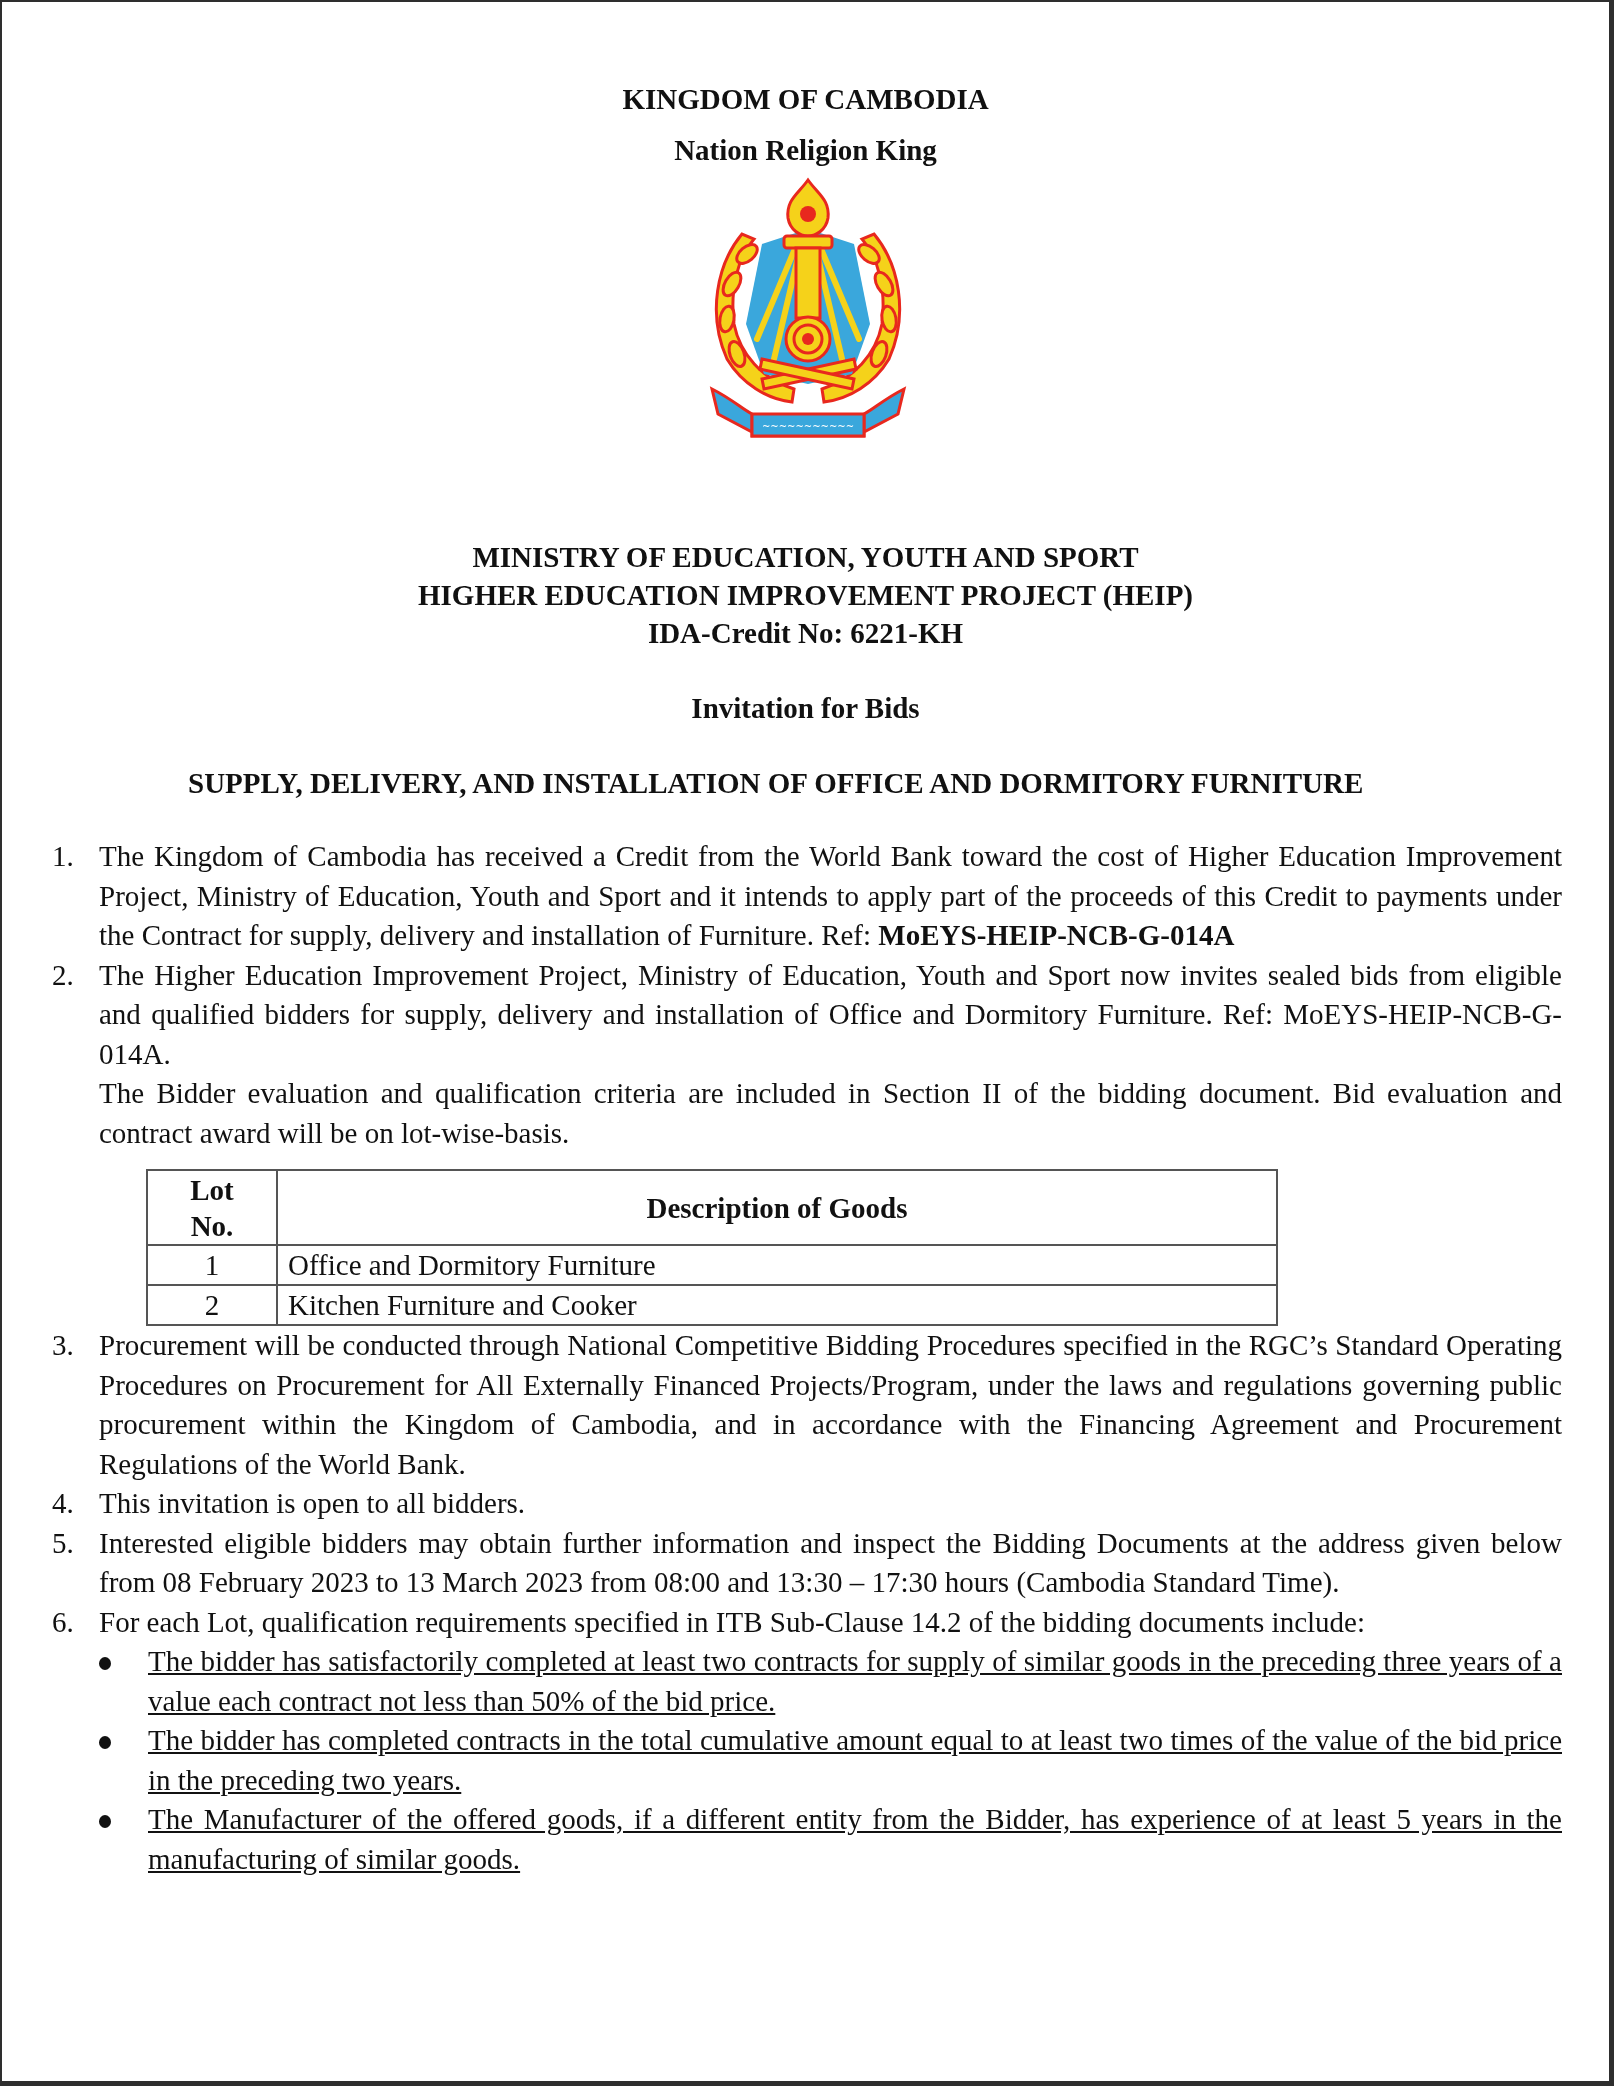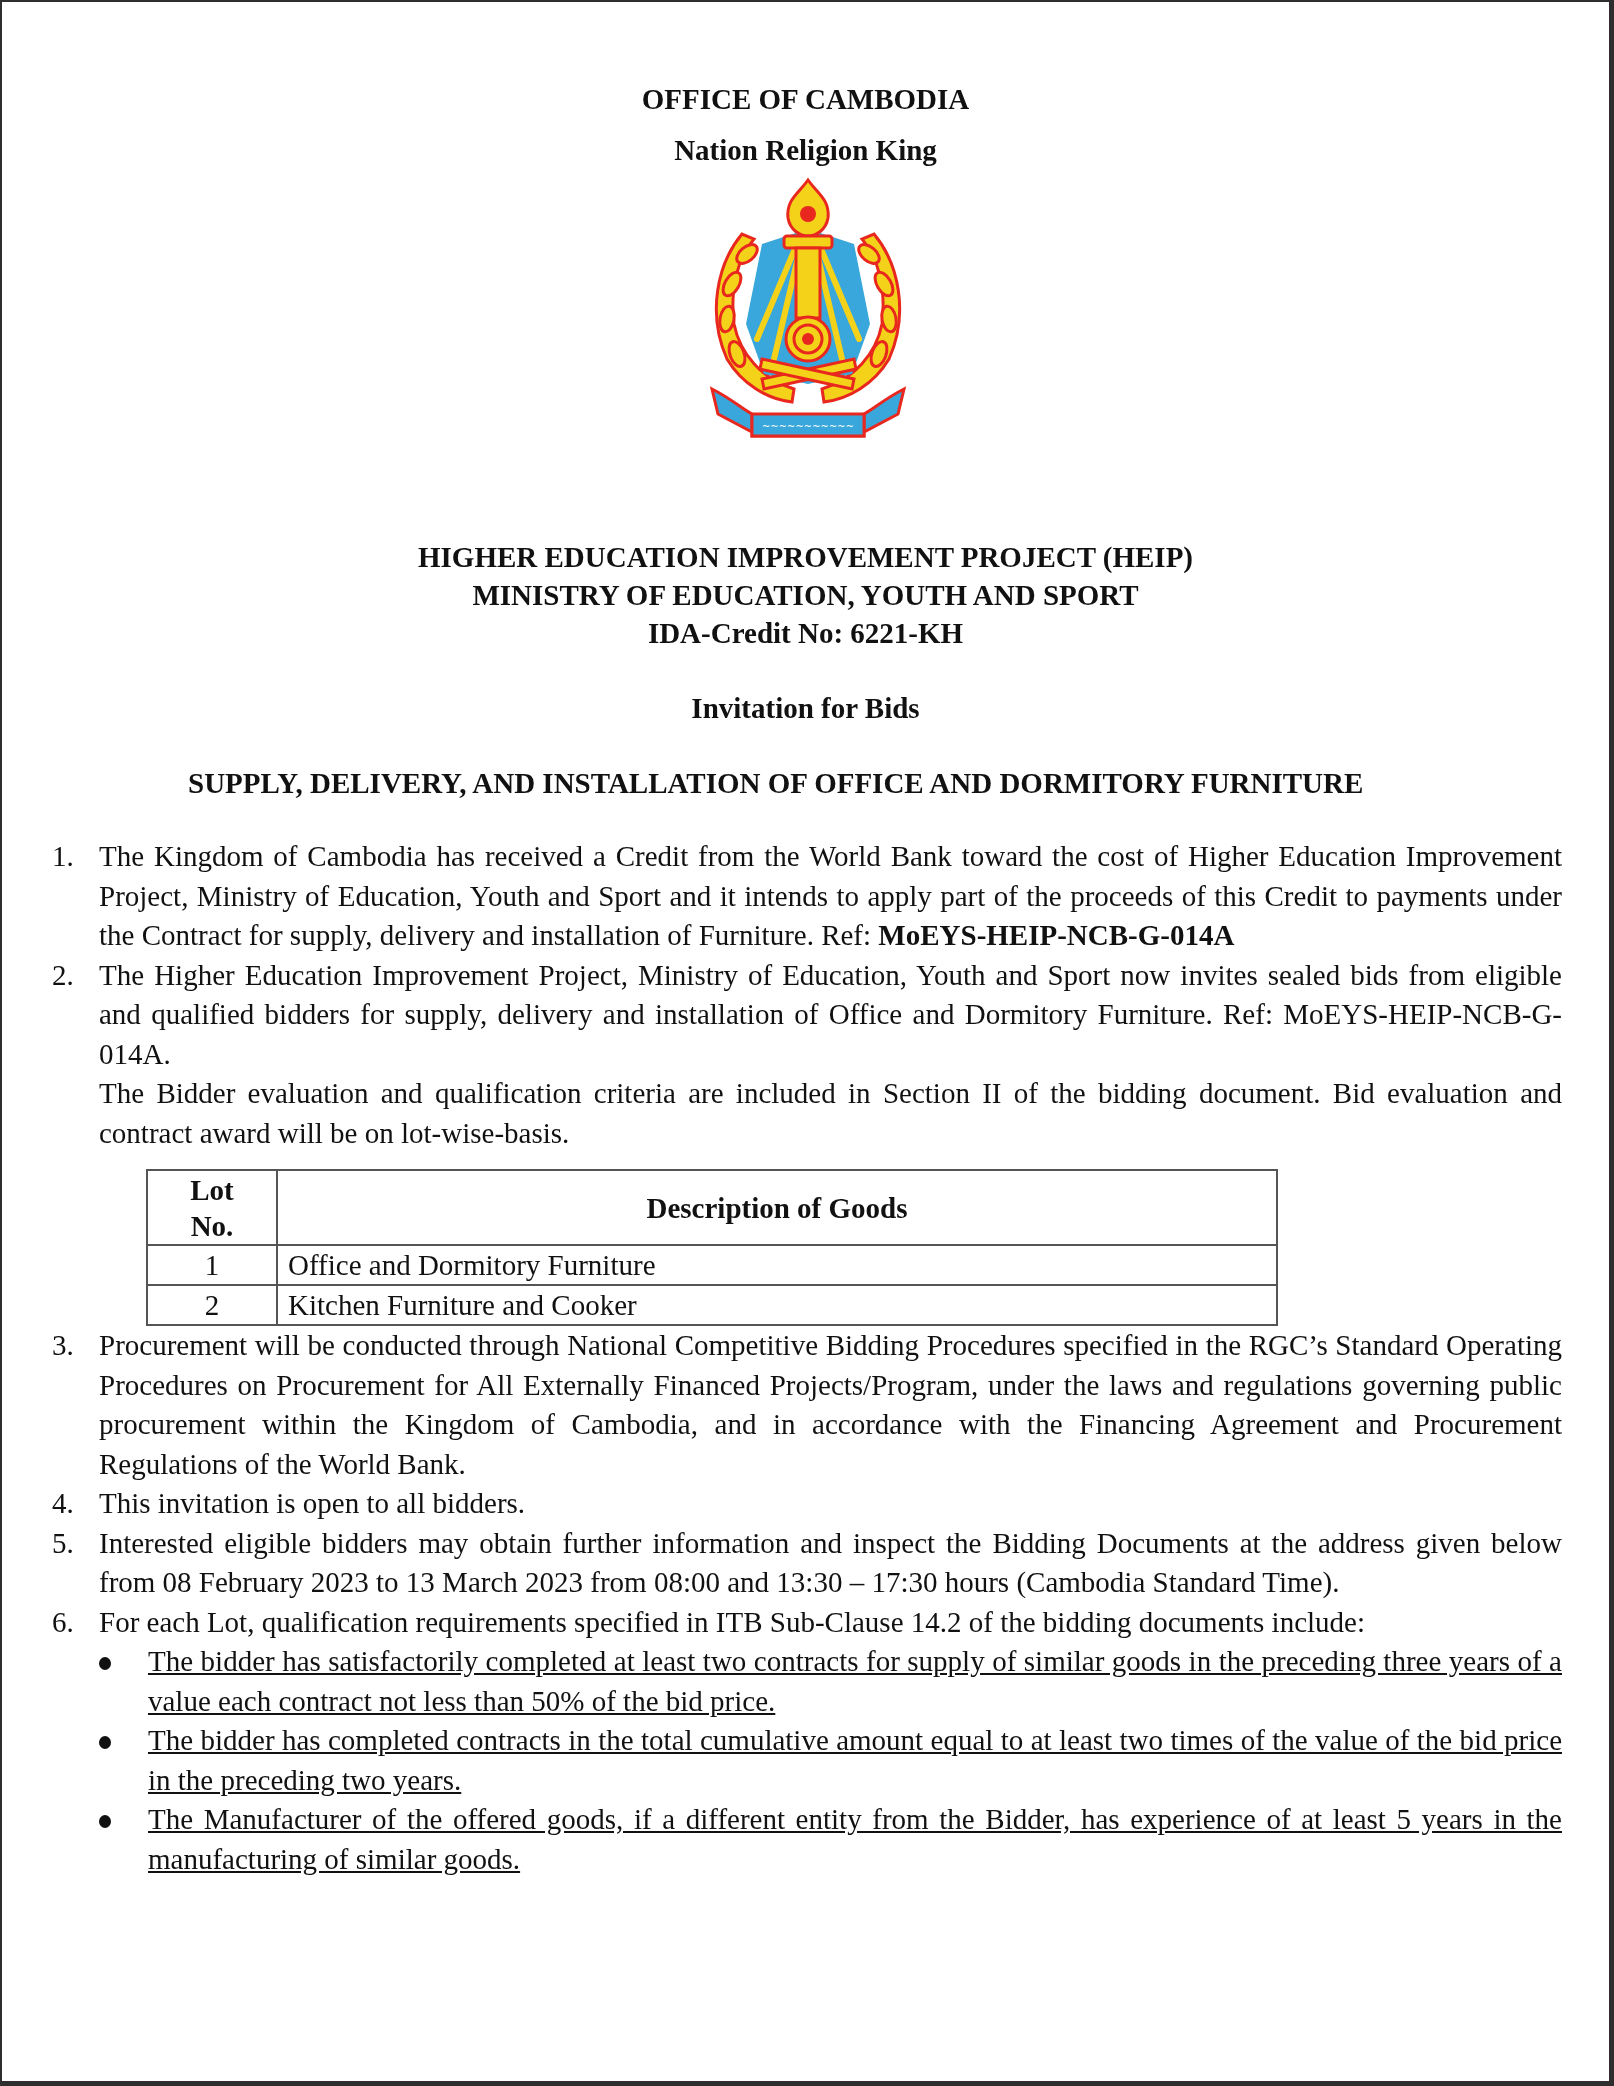--- a/index.html
+++ b/index.html
@@ -43,21 +43,21 @@
 
   ul.bullets { list-style: none; margin: 0; padding: 0; }
   ul.bullets li { position: relative; padding-left: 49px; text-align: justify; text-decoration: underline; }
   ul.bullets li .dot { position: absolute; left: 0; top: 15px; width: 12px; height: 13px; border-radius: 50%; background: #111; }
 </style>
 </head>
 <body>
 
 <div class="page">
 
-  <div class="center h-top kingdom">OFFICE OF CAMBODIA</div>
+  <div class="center h-top kingdom">KINGDOM OF CAMBODIA</div>
   <div class="center h-top motto">Nation Religion King</div>
 
   <svg class="emblem" viewBox="0 0 212 268" xmlns="http://www.w3.org/2000/svg">
 
     <g fill="#f5d21a" stroke="#e8281e" stroke-width="3">
       <path d="M40 60 C15 90 5 140 25 185 C40 210 65 225 90 228 L92 215 C60 205 38 180 32 150 C28 115 35 85 52 65 Z"></path>
       <path d="M172 60 C197 90 207 140 187 185 C172 210 147 225 122 228 L120 215 C152 205 174 180 180 150 C184 115 177 85 160 65 Z"></path>
       <ellipse cx="45" cy="80" rx="12" ry="7" transform="rotate(-40 45 80)"></ellipse>
       <ellipse cx="30" cy="110" rx="13" ry="7" transform="rotate(-60 30 110)"></ellipse>
       <ellipse cx="25" cy="145" rx="13" ry="7" transform="rotate(-80 25 145)"></ellipse>
@@ -88,22 +88,22 @@
       <path d="M60 205 L152 185 L154 195 L62 215 Z"></path>
       <path d="M60 185 L152 205 L150 215 L58 195 Z"></path>
     </g>
 
     <path d="M10 215 C30 225 40 235 50 240 L50 262 L162 262 L162 240 C172 235 182 225 202 215 L196 240 L162 258 L50 258 L16 240 Z" fill="#3aa7dc" stroke="#e8281e" stroke-width="3"></path>
     <rect x="50" y="240" width="112" height="22" fill="#3aa7dc" stroke="#e8281e" stroke-width="3"></rect>
     <text x="106" y="256" font-size="10" text-anchor="middle" fill="#ffffff" font-family="DejaVu Sans, sans-serif">~~~~~~~~~~~</text>
   </svg>
 
   <div class="center ministry">
+    <div>MINISTRY OF EDUCATION, YOUTH AND SPORT</div>
     <div>HIGHER EDUCATION IMPROVEMENT PROJECT (HEIP)</div>
-    <div>MINISTRY OF EDUCATION, YOUTH AND SPORT</div>
     <div>IDA-Credit No: 6221-KH</div>
   </div>
 
   <div class="center invite">Invitation for Bids</div>
   <div class="subject">SUPPLY, DELIVERY, AND INSTALLATION OF OFFICE AND DORMITORY FURNITURE</div>
 
   <div class="body">
 
     <div class="item">
       <span class="num">1.</span>

